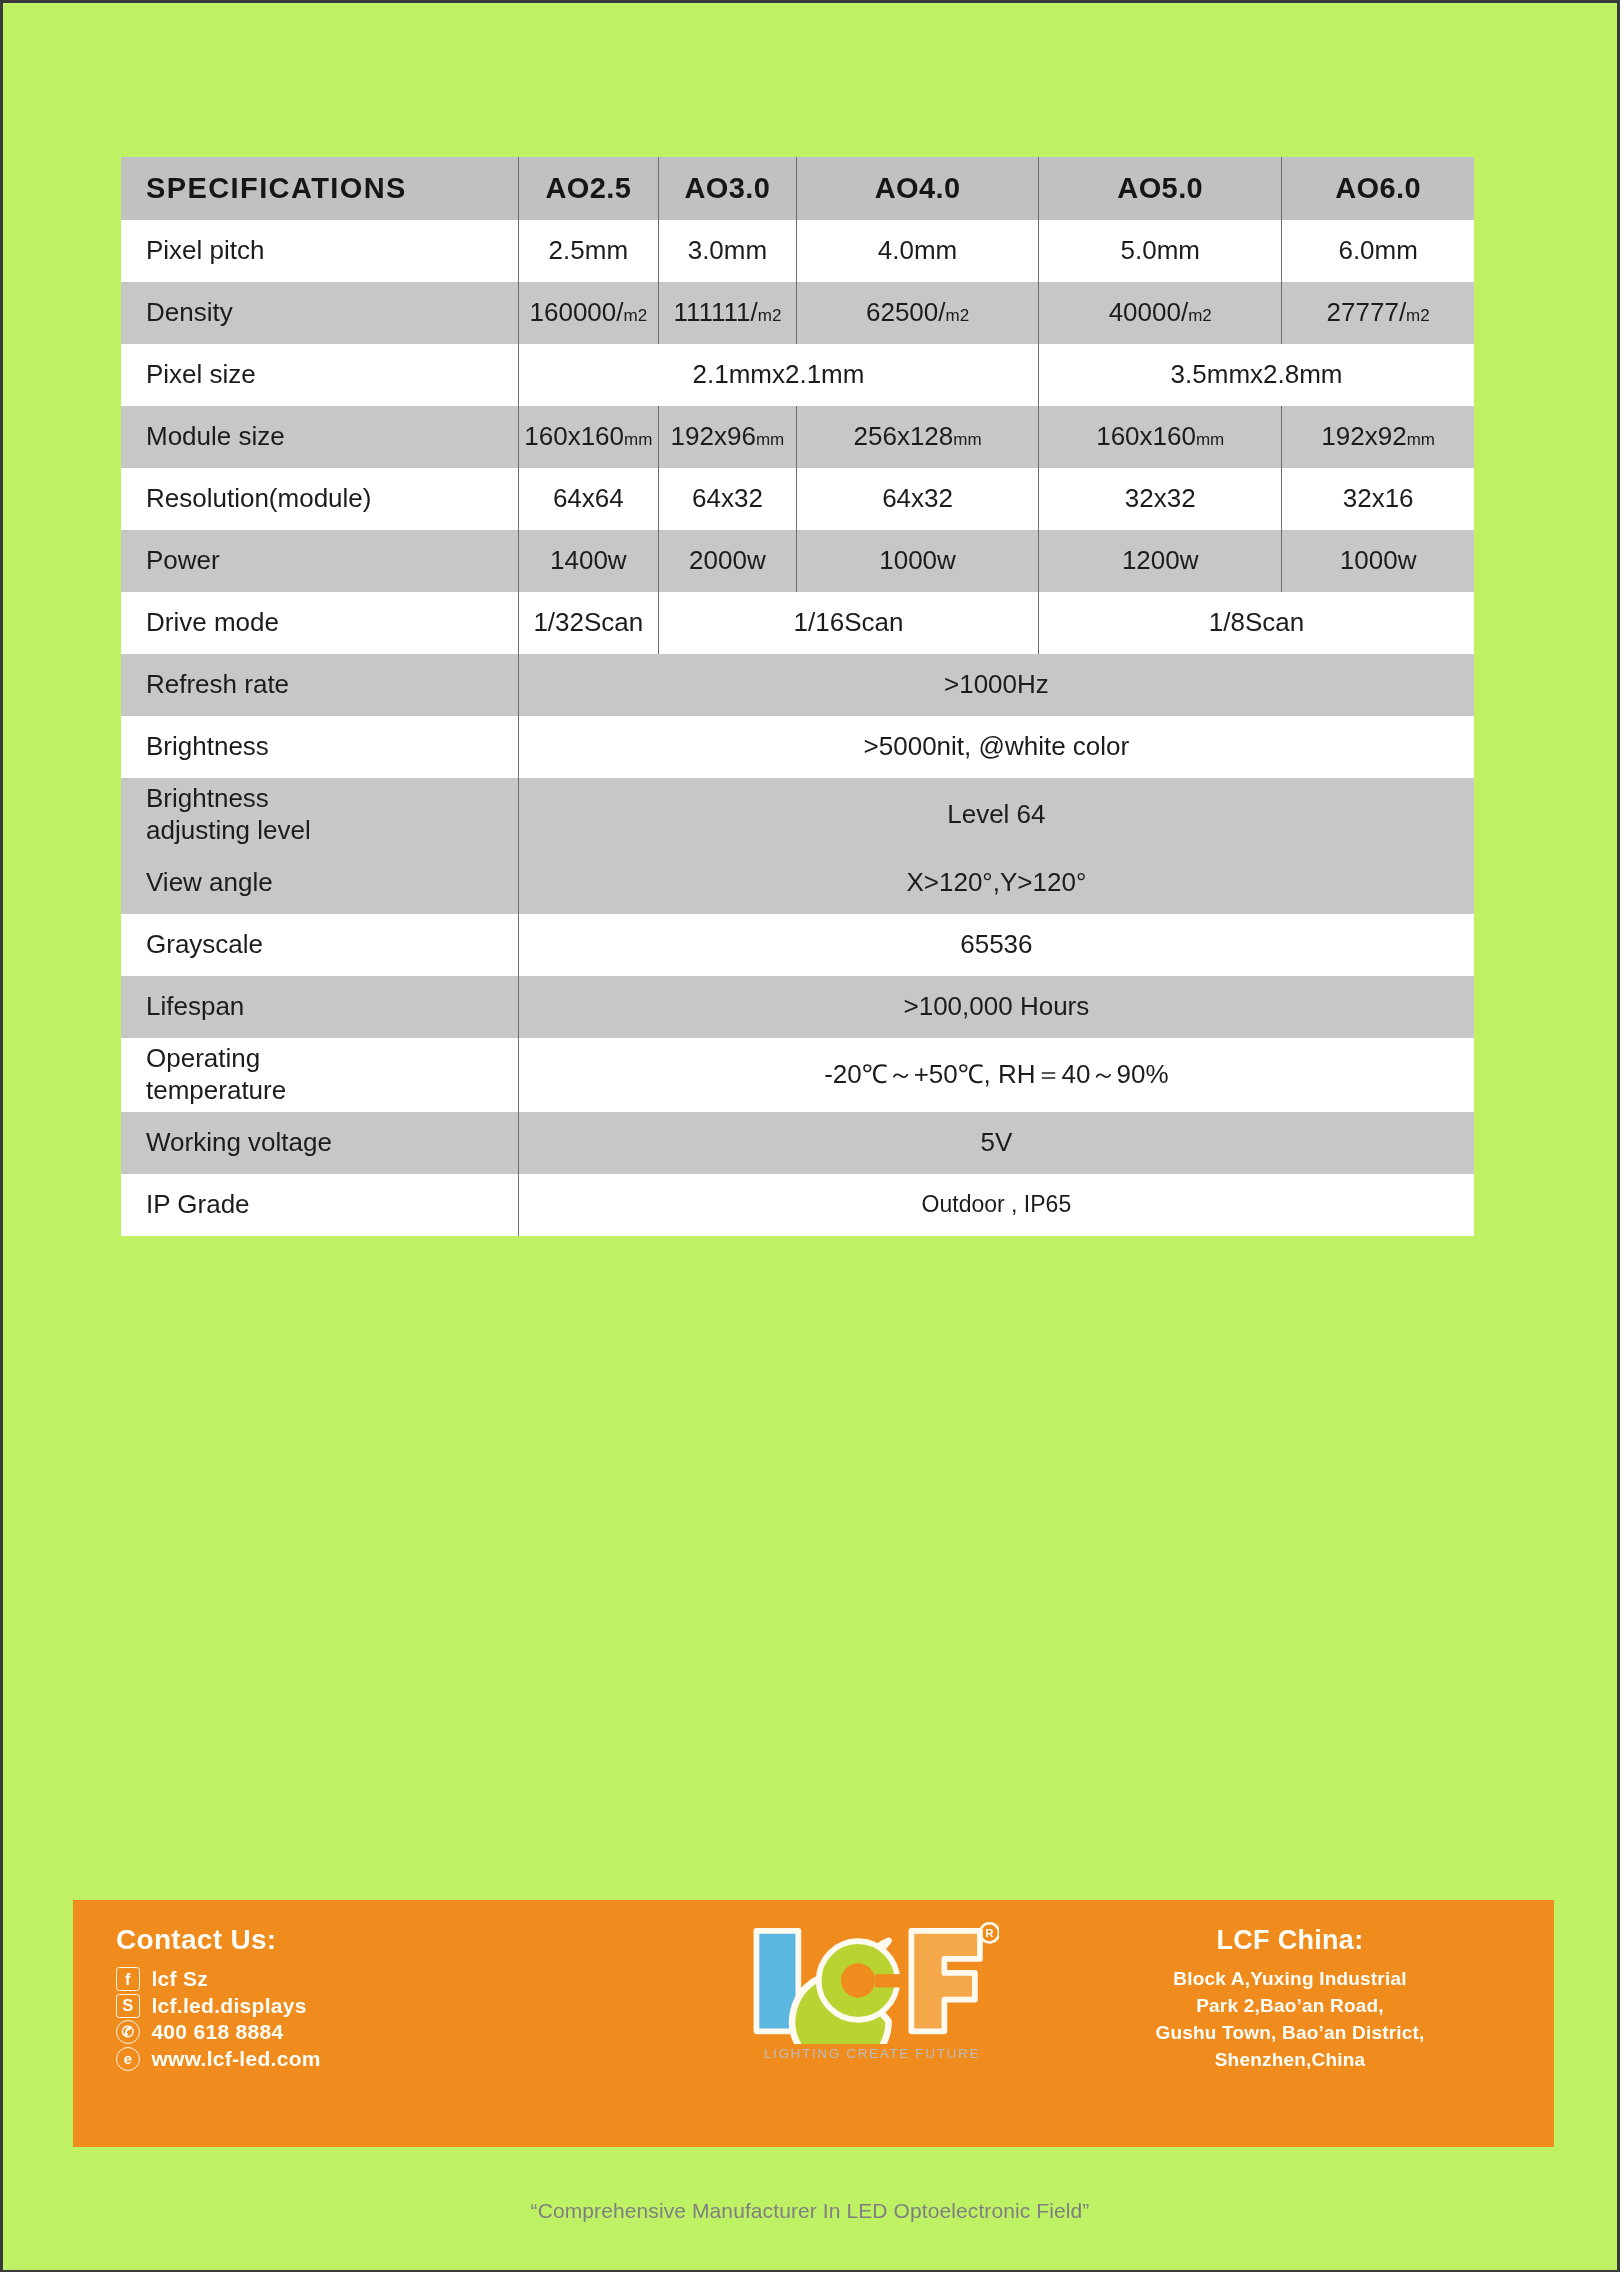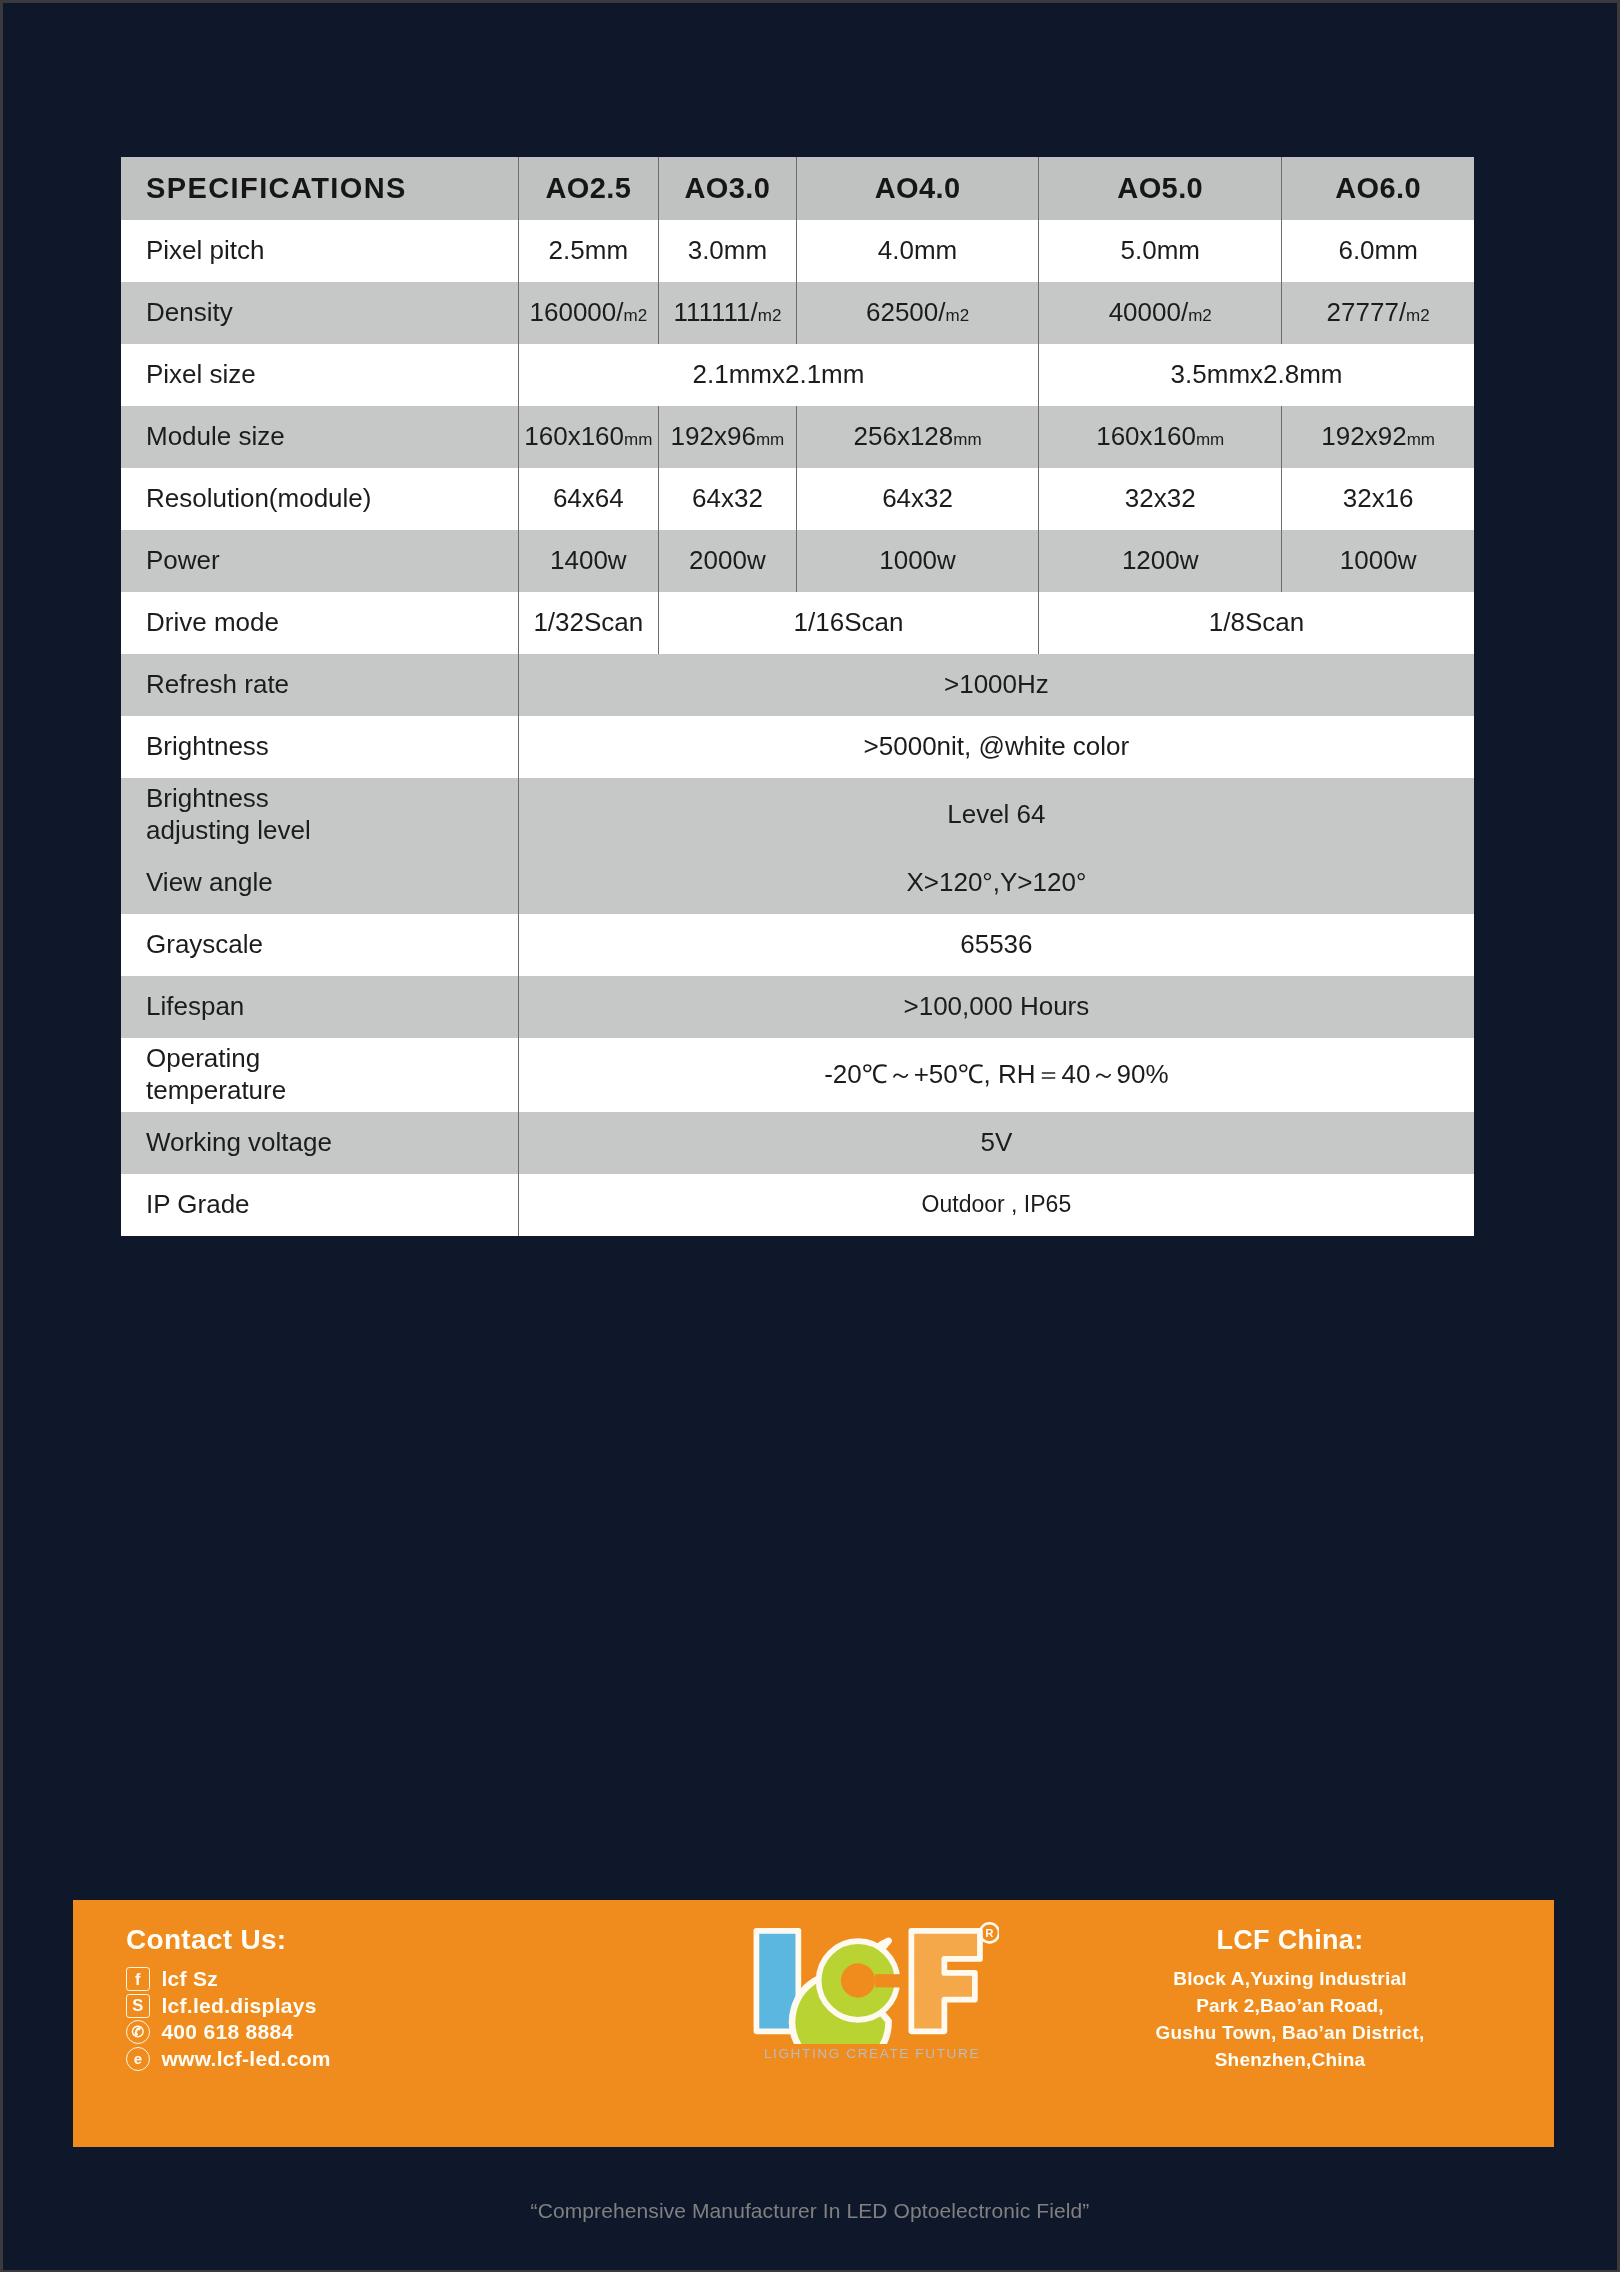--- a/index.html
+++ b/index.html
@@ -6,21 +6,21 @@
   html, body { margin:0; padding:0; }
   body {
     width:1620px; height:2273px;
     background:#ffffff;
     font-family:"Liberation Sans", sans-serif;
     -webkit-font-smoothing:antialiased;
   }
   .page {
     position:relative;
     width:1620px; height:2273px;
-    background:#0f172a;
+    background:#bef264;
     border:3.2px solid #3a3a3a;
   }
 
   
   .spec-table {
     position:absolute;
     left:118px; top:154px;
     width:1353px;
     border-collapse:collapse;
     table-layout:fixed;
@@ -74,21 +74,21 @@
   
   .footer-band {
     position:absolute;
     left:70px; top:1897px;
     width:1481px; height:247px;
     background:#f08c1e;
     color:#fffdf7;
   }
   .contact-col {
     position:absolute;
-    left:53px; top:24px;
+    left:43px; top:24px;
     width:406px;
   }
   .contact-title {
     font-size:28px;
     font-weight:700;
     letter-spacing:0.3px;
     margin-bottom:11.4px;
   }
   .contact-line {
     display:flex;

